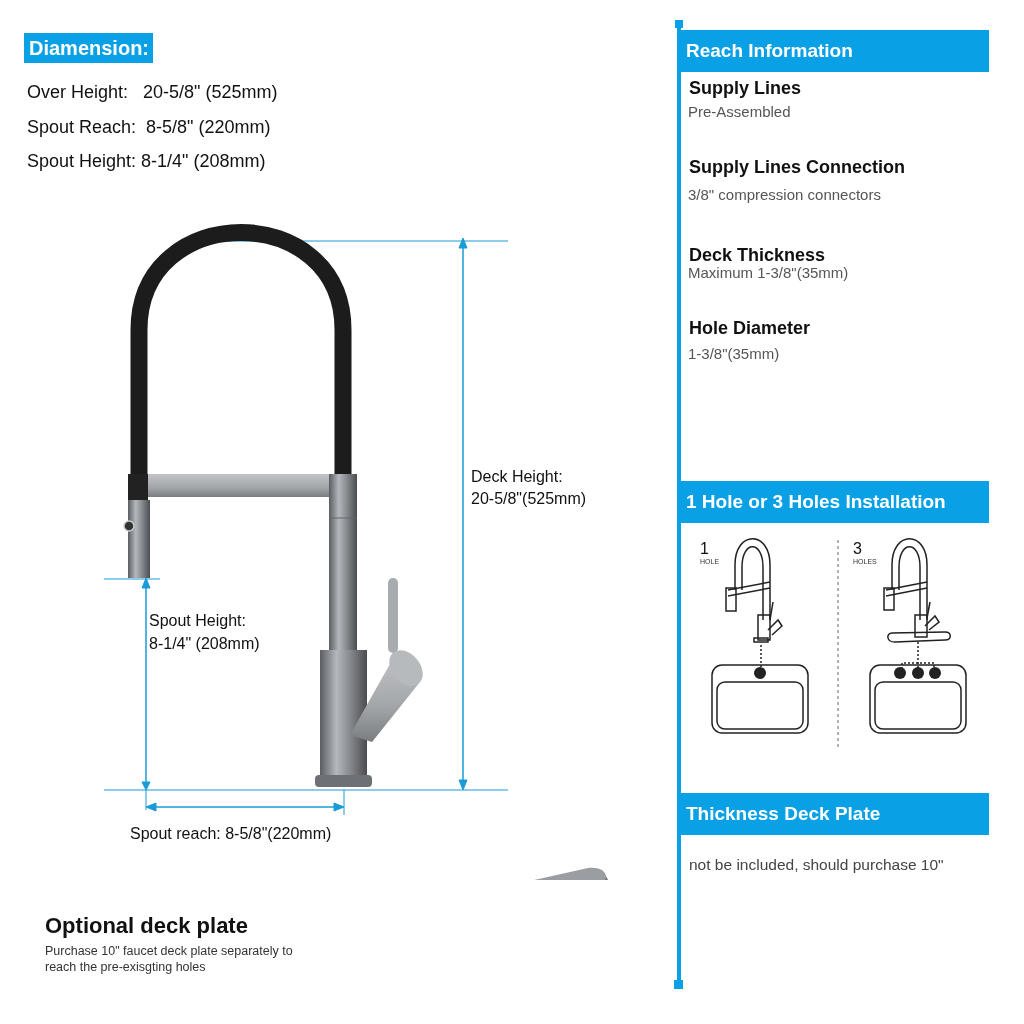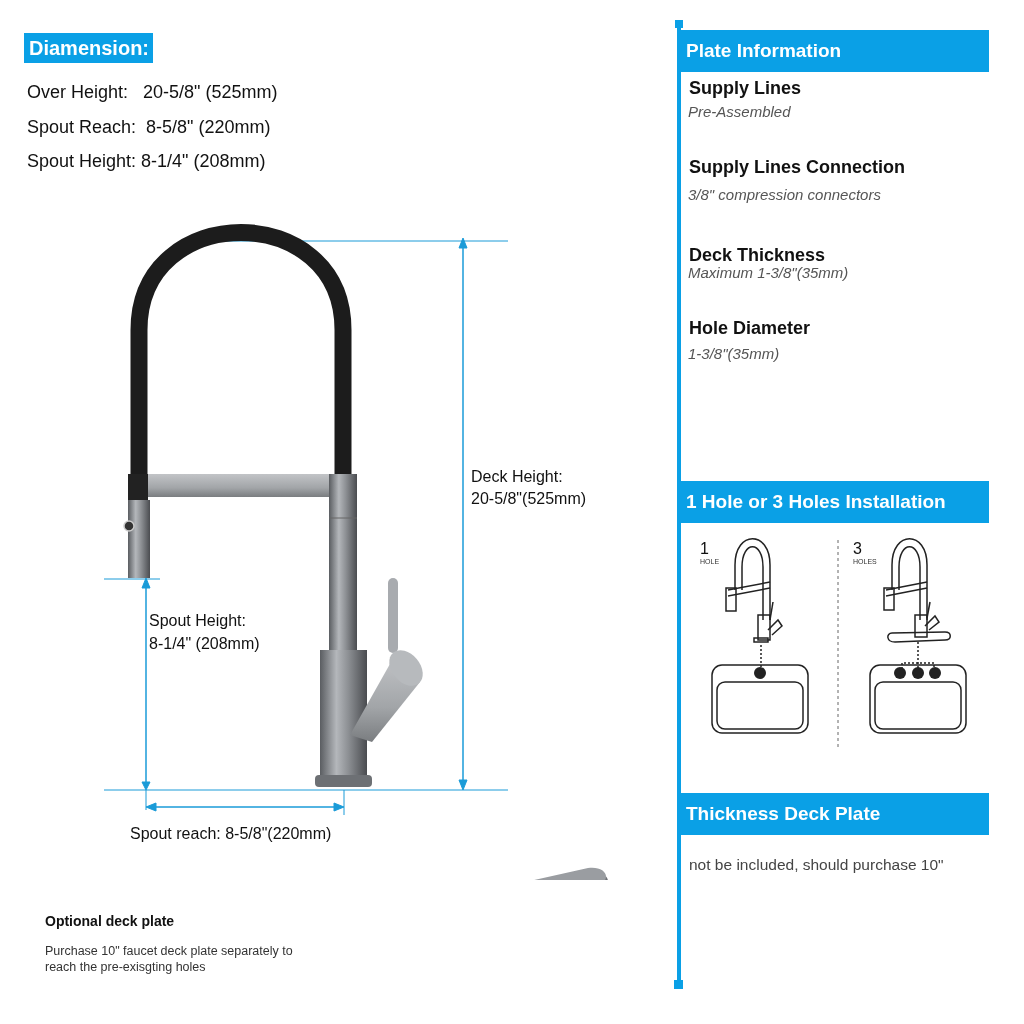--- a/index.html
+++ b/index.html
@@ -16,24 +16,24 @@
   .lbl { font-size: 16px; color: #111; line-height: 22px; }
   
   #rail { left: 677px; top: 22px; width: 4px; height: 964px; background: #0aa0e6; }
   #rail-top { left: 675px; top: 20px; width: 8px; height: 8px; background: #0aa0e6; }
   #rail-bot { left: 674px; top: 980px; width: 9px; height: 9px; background: #0aa0e6; }
   .section-head {
     left: 679px; width: 310px; height: 42px; line-height: 42px;
     padding-left: 7px; box-sizing: border-box; font-size: 19px;
   }
   .info-title { left: 689px; font-size: 18px; font-weight: bold; color: #111; }
-  .info-val { left: 688px; font-size: 15px; color: #555; font-style: italic; }
+  .info-val { left: 688px; font-size: 15px; color: #555; }
   .note { left: 689px; top: 853px; width: 290px; font-size: 15.5px; color: #444; line-height: 23px; }
   .note .bullet { display: inline-block; width: 6px; height: 6px; background: #111; border-radius: 50%; margin-right: 8px; vertical-align: middle; position: relative; top: -2px; }
-  #opt-title { left: 45px; top: 913px; font-size: 14px; font-weight: bold; }
+  #opt-title { left: 45px; top: 913px; font-size: 22px; font-weight: bold; }
   #opt-desc { left: 45px; top: 943px; font-size: 12.5px; color: #333; line-height: 16px; width: 300px; }
 </style>
 </head>
 <body>
 
 <div id="dim-title" class="abs blue-tag">Diamension:</div>
 <div class="abs dim-row" style="top:82px">Over Height:   20-5/8" (525mm)</div>
 <div class="abs dim-row" style="top:117px">Spout Reach:  8-5/8" (220mm)</div>
 <div class="abs dim-row" style="top:151px">Spout Height: 8-1/4" (208mm)</div>
 
@@ -104,21 +104,21 @@
 <div id="opt-title" class="abs">Optional deck plate</div>
 <div id="opt-desc" class="abs">
   <div>Purchase 10" faucet deck plate separately to</div>
   <div>reach the pre-exisgting holes</div>
 </div>
 
 <div id="rail" class="abs"></div>
 <div id="rail-top" class="abs"></div>
 <div id="rail-bot" class="abs"></div>
 
-<div class="abs section-head blue-tag" style="top:30px">Plate Information</div>
+<div class="abs section-head blue-tag" style="top:30px">Reach Information</div>
 
 <div class="abs info-title" style="top:78px">Supply Lines</div>
 <div class="abs info-val" style="top:103px">Pre-Assembled</div>
 <div class="abs info-title" style="top:157px">Supply Lines Connection</div>
 <div class="abs info-val" style="top:186px">3/8" compression connectors</div>
 <div class="abs info-title" style="top:245px">Deck Thickness</div>
 <div class="abs info-val" style="top:264px">Maximum 1-3/8"(35mm)</div>
 <div class="abs info-title" style="top:318px">Hole Diameter</div>
 <div class="abs info-val" style="top:345px">1-3/8"(35mm)</div>
 

